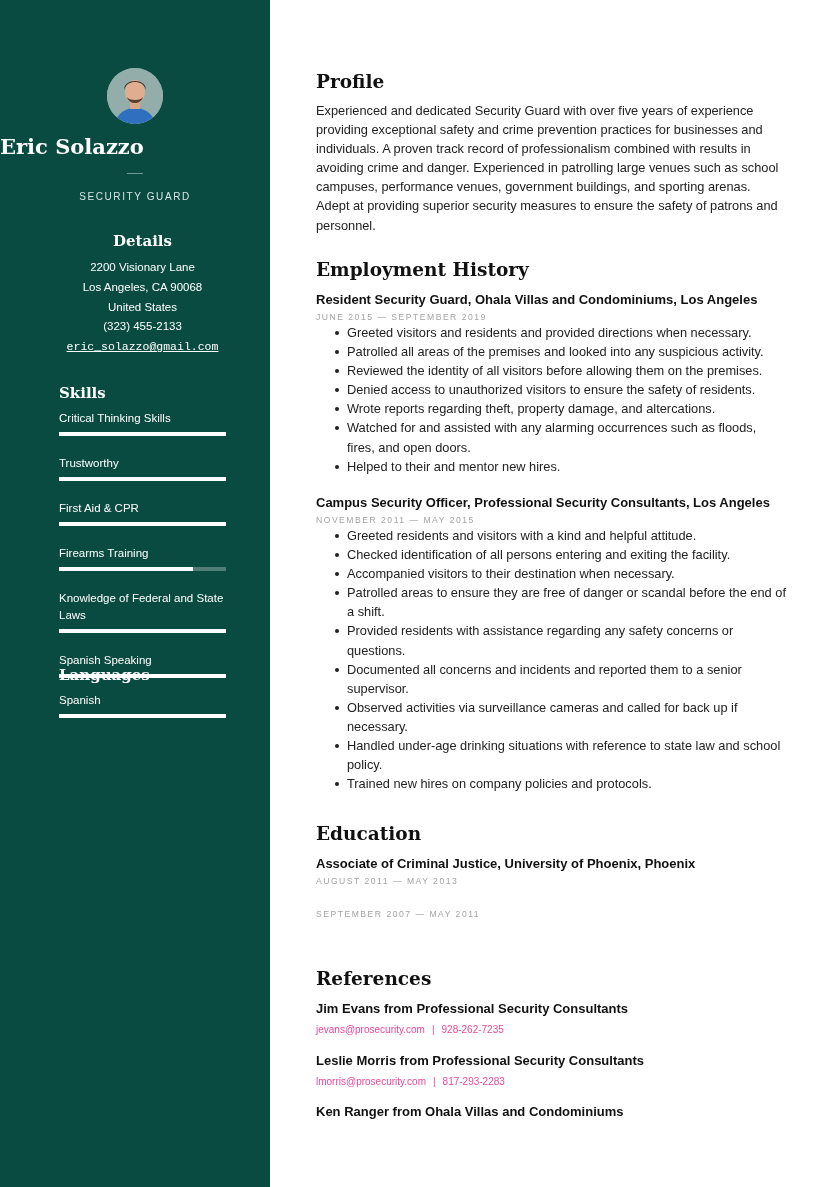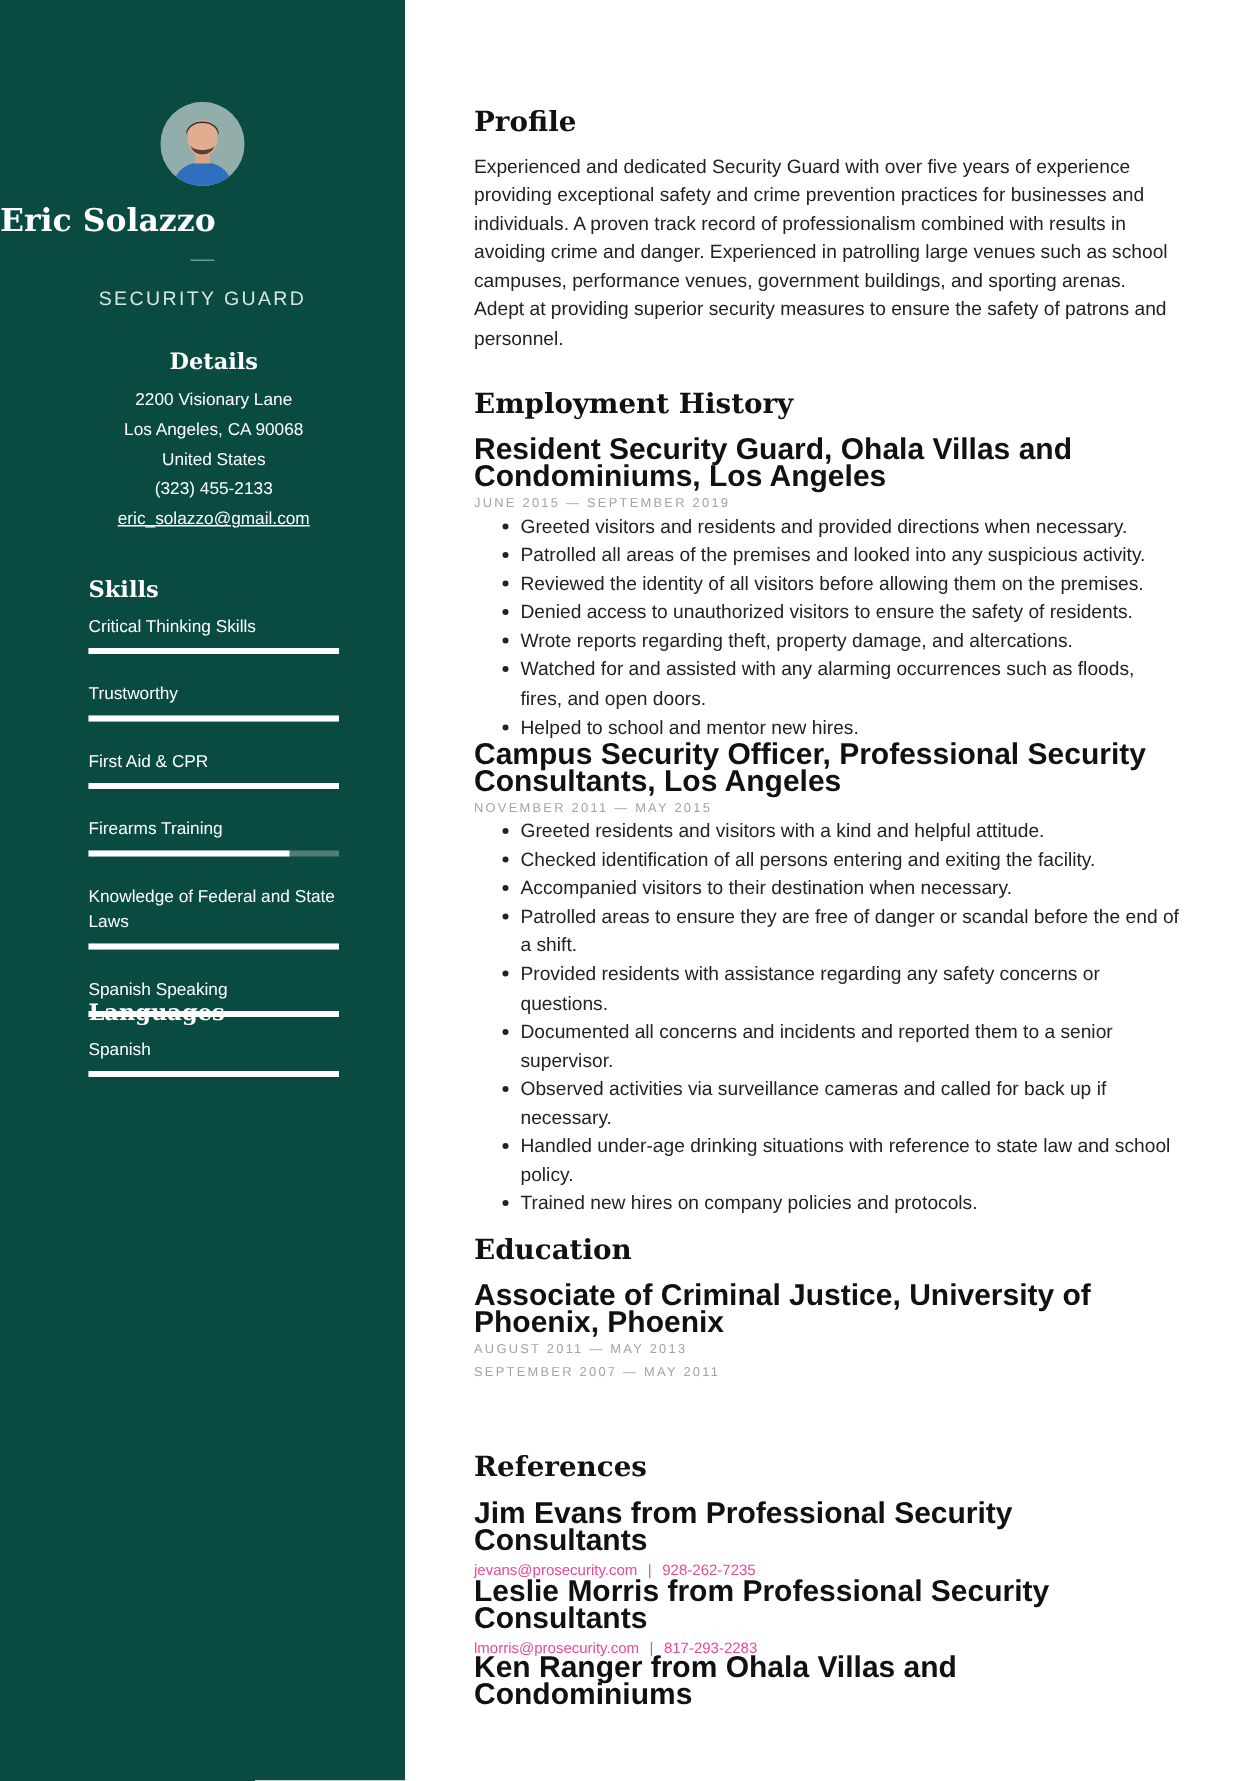--- a/index.html
+++ b/index.html
@@ -13,41 +13,41 @@
     position: absolute; left: 107px; top: 68px; width: 56px; height: 56px;
     border-radius: 50%; overflow: hidden; background: #8fa9a6;
   }
   .name {
     position: absolute; left: 0; width: 270px; top: 134px; text-align: left;
     font-family: "DejaVu Serif", serif; font-weight: bold; font-size: 21px; color: #fff;
   }
   .name-rule { position: absolute; left: 127px; top: 173px; width: 16px; height: 1px; background: #6b9a92; }
   .job-title {
     position: absolute; left: 0; width: 270px; top: 191px; text-align: center;
-    font-size: 13px; letter-spacing: 1.6px; color: #d8e6e3;
+    font-size: 10px; letter-spacing: 1.6px; color: #d8e6e3;
   }
   .side-section { position: absolute; left: 59px; width: 167px; }
   .side-h {
     font-family: "DejaVu Serif", serif; font-weight: bold; font-size: 15px; color: #fff;
     margin-bottom: 8px;
   }
   .detail-line { font-size: 11.5px; line-height: 19.8px; color: #fff; }
-  .detail-link { text-decoration: underline; }
+  .detail-link { text-decoration: underline; font-family: Liberation Mono, monospace; }
   .skill { margin-bottom: 19px; }
   .skill-label { font-size: 11.5px; line-height: 17px; color: #fff; margin-bottom: 5px; }
   .bar { height: 4px; background: #4f7e76; position: relative; }
   .bar-fill { position: absolute; left: 0; top: 0; height: 4px; background: #ffffff; }
 
   .main { position: absolute; left: 316px; top: 0; width: 470px; color: #1f1f1f; }
   .sec-h {
     position: absolute; left: 0; font-family: "DejaVu Serif", serif; font-weight: bold;
     font-size: 18.5px; color: #111;
   }
   .para { font-size: 12.8px; line-height: 19.1px; color: #222; }
-  .job-h { font-size: 20px; font-weight: bold; color: #111; line-height: 18px; }
+  .job-h { font-size: 13px; font-weight: bold; color: #111; line-height: 18px; }
   .dates { font-size: 8.6px; letter-spacing: 1.5px; color: #a3a3a3; margin-top: 2px; line-height: 12px; }
   ul.bul { list-style: none; margin-top: 0; }
   ul.bul li {
     position: relative; padding-left: 31px; font-size: 12.8px; line-height: 19.1px; color: #222;
   }
   ul.bul li::before {
     content: ""; position: absolute; left: 19px; top: 8px; width: 4px; height: 4px;
     border-radius: 50%; background: #222;
   }
   .block { position: absolute; left: 0; width: 470px; }
@@ -141,21 +141,21 @@
   <div class="block" style="top:291px;">
     <div class="job-h">Resident Security Guard, Ohala Villas and Condominiums, Los Angeles</div>
     <div class="dates">JUNE 2015 — SEPTEMBER 2019</div>
     <ul class="bul">
       <li>Greeted visitors and residents and provided directions when necessary.</li>
       <li>Patrolled all areas of the premises and looked into any suspicious activity.</li>
       <li>Reviewed the identity of all visitors before allowing them on the premises.</li>
       <li>Denied access to unauthorized visitors to ensure the safety of residents.</li>
       <li>Wrote reports regarding theft, property damage, and altercations.</li>
       <li>Watched for and assisted with any alarming occurrences such as floods, fires, and open doors.</li>
-      <li>Helped to school and mentor new hires.</li>
+      <li>Helped to their and mentor new hires.</li>
     </ul>
   </div>
 
   <div class="block" style="top:494px;">
     <div class="job-h">Campus Security Officer, Professional Security Consultants, Los Angeles</div>
     <div class="dates">NOVEMBER 2011 — MAY 2015</div>
     <ul class="bul">
       <li>Greeted residents and visitors with a kind and helpful attitude.</li>
       <li>Checked identification of all persons entering and exiting the facility.</li>
       <li>Accompanied visitors to their destination when necessary.</li>

